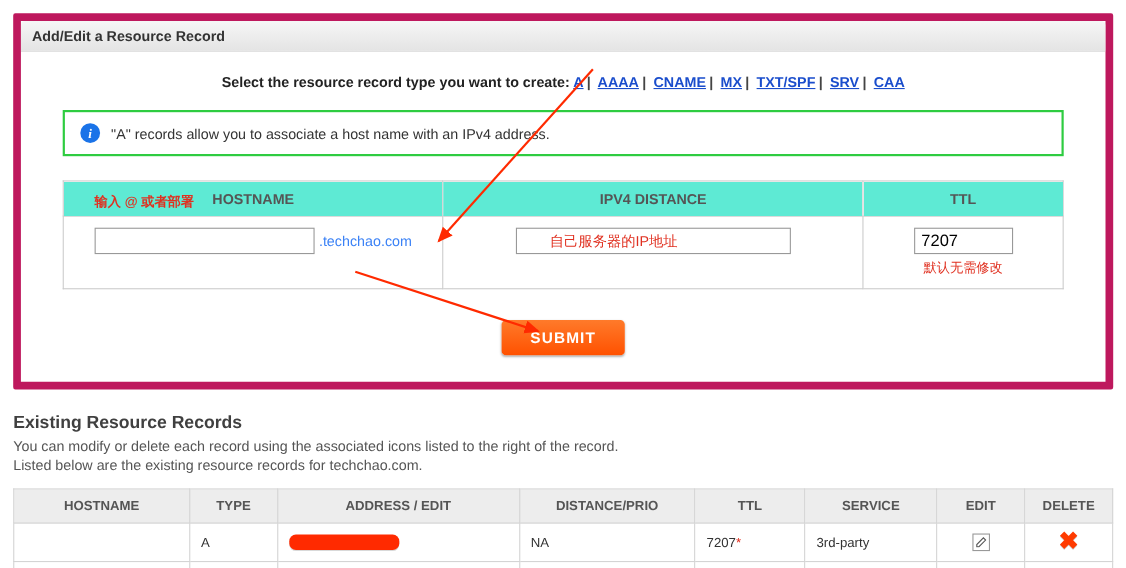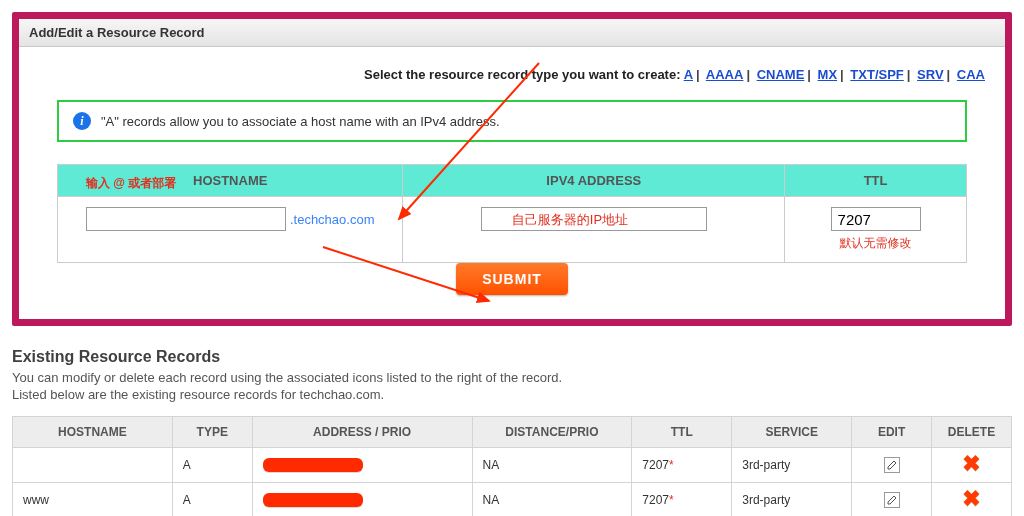--- a/index.html
+++ b/index.html
@@ -18,21 +18,21 @@
   .panel-header {
     background: linear-gradient(#f6f6f6,#e4e4e4);
     padding: 6px 10px;
     font-weight: bold;
     border-bottom: 1px solid #c9c9c9;
     border-radius: 4px 4px 0 0;
     font-size: 13px;
   }
   .panel-body { padding: 14px 20px 24px; }
   .type-select {
-    text-align: right;
+    text-align: center;
     font-weight: bold;
     margin: 6px 0 18px;
     color:#222;
   }
   .type-select a {
     color: #1a4dcc;
     text-decoration: underline;
     font-weight:bold;
   }
   .type-select .sep { color:#444; font-weight:bold; padding:0 3px;}
@@ -74,21 +74,21 @@
   .text-input {
     border:1px solid #999;
     height:24px;
     padding:2px 6px;
     font-size:13px;
   }
   .hn-wrap { display:flex; align-items:center; justify-content:center; gap:4px;}
   .hn-domain { color:#3b82f6;}
   .ttl-note { color:#e03020; font-size:12px; margin-top:4px; }
   .hn-note { position:absolute; left:28px; top:10px; color:#e03020; font-size:12px;}
-  .submit-wrap { text-align:center; }
+  .submit-wrap { text-align:center; margin-top:28px;}
   .submit-btn {
     background: linear-gradient(#ff7a2a,#ff5100);
     border: none;
     color:#fff;
     font-weight:bold;
     padding:8px 26px;
     border-radius:4px;
     letter-spacing:1px;
     font-size:14px;
     cursor:pointer;
@@ -152,32 +152,32 @@
         <span>"A" records allow you to associate a host name with an IPv4 address.</span>
       </div>
 
       <table class="form-table">
         <tbody>
             <tr>
           <th style="width:38%;position:relative;">
             <span class="hn-note">输入 @ 或者部署</span>
             <span>HOSTNAME</span>
           </th>
-          <th style="width:42%"><span>IPV4 ADDRESS</span></th>
+          <th style="width:42%"><span>IPV4 DISTANCE</span></th>
           <th style="width:20%"><span>TTL</span></th>
         </tr>
         <tr>
           <td>
             <div class="hn-wrap">
               <input class="text-input" style="width: 200px;">
               <span class="hn-domain">.techchao.com</span>
             </div>
           </td>
           <td>
-            <input class="text-input" style="width: 226px; color: rgb(224, 48, 32); text-align: left; padding-left: 30px;" placeholder="自己服务器的IP地址">
+            <input class="text-input" style="width: 250px; color: rgb(224, 48, 32); text-align: left; padding-left: 30px;" placeholder="自己服务器的IP地址">
           </td>
           <td>
             <input class="text-input" style="width: 90px; font-size: 15px;" value="7207">
             <div class="ttl-note">默认无需修改</div>
           </td>
         </tr>
       </tbody>
         </table>
 
       <div class="submit-wrap">
@@ -211,21 +211,21 @@
   <div class="existing">
     <h2>Existing Resource Records</h2>
     <p>You can modify or delete each record using the associated icons listed to the right of the record.</p>
     <p>Listed below are the existing resource records for techchao.com.</p>
 
     <table class="records">
       <thead>
         <tr>
           <th style="width:16%">HOSTNAME</th>
           <th style="width:8%">TYPE</th>
-          <th style="width:22%">ADDRESS / PRIO</th>
+          <th style="width:22%">ADDRESS / EDIT</th>
           <th style="width:16%">DISTANCE/PRIO</th>
           <th style="width:10%">TTL</th>
           <th style="width:12%">SERVICE</th>
           <th style="width:8%">EDIT</th>
           <th style="width:8%">DELETE</th>
         </tr>
       </thead>
       <tbody id="records-body">
           <tr>
             <td></td>

